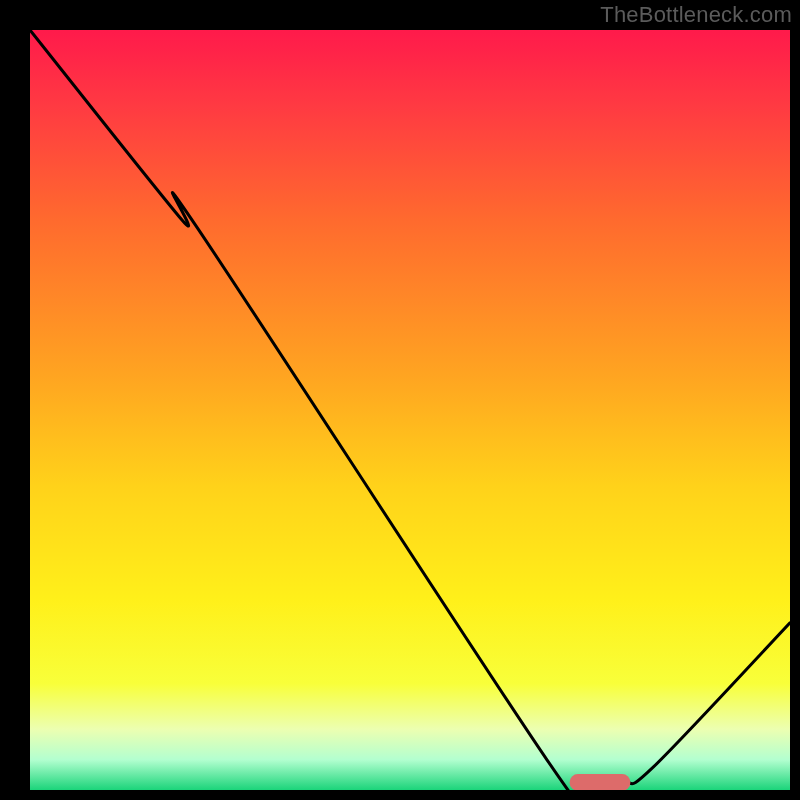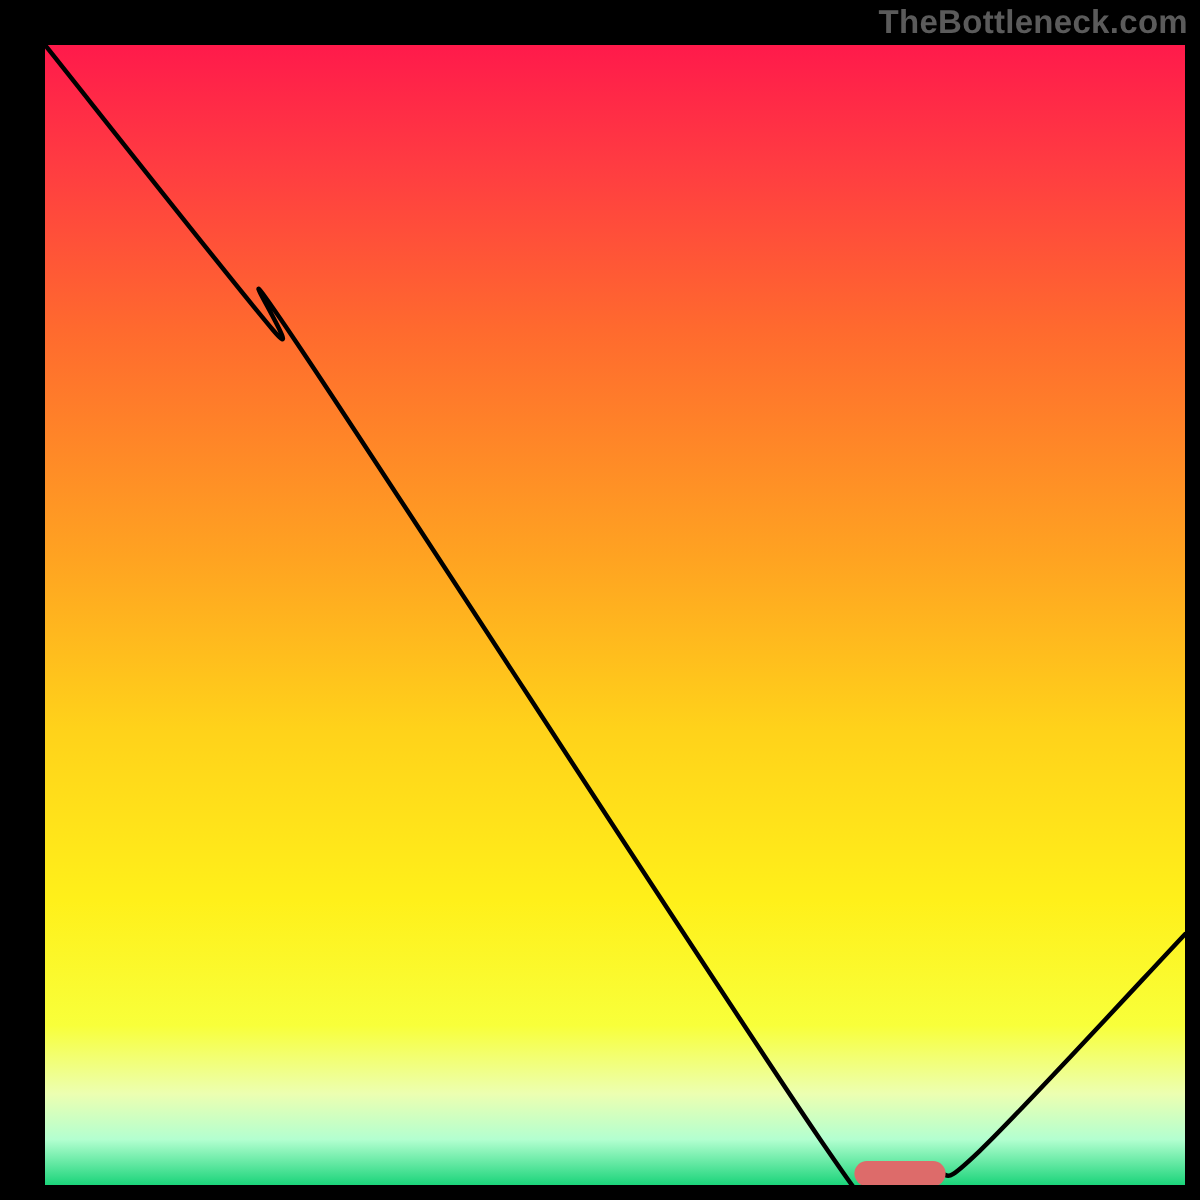--- a/index.html
+++ b/index.html
@@ -16,21 +16,21 @@
     width: 800px;
     height: 800px;
     background: #000;
   }
   #watermark {
     position: absolute;
     top: 2px;
     right: 8px;
     color: #5b5b5b;
     font-size: 22px;
-    font-weight: 700;
+    font-weight: 400;
     letter-spacing: 0.2px;
     user-select: none;
   }
   #plot-wrap {
     position: absolute;
     left: 30px;
     top: 30px;
     width: 760px;
     height: 760px;
     box-sizing: border-box;

